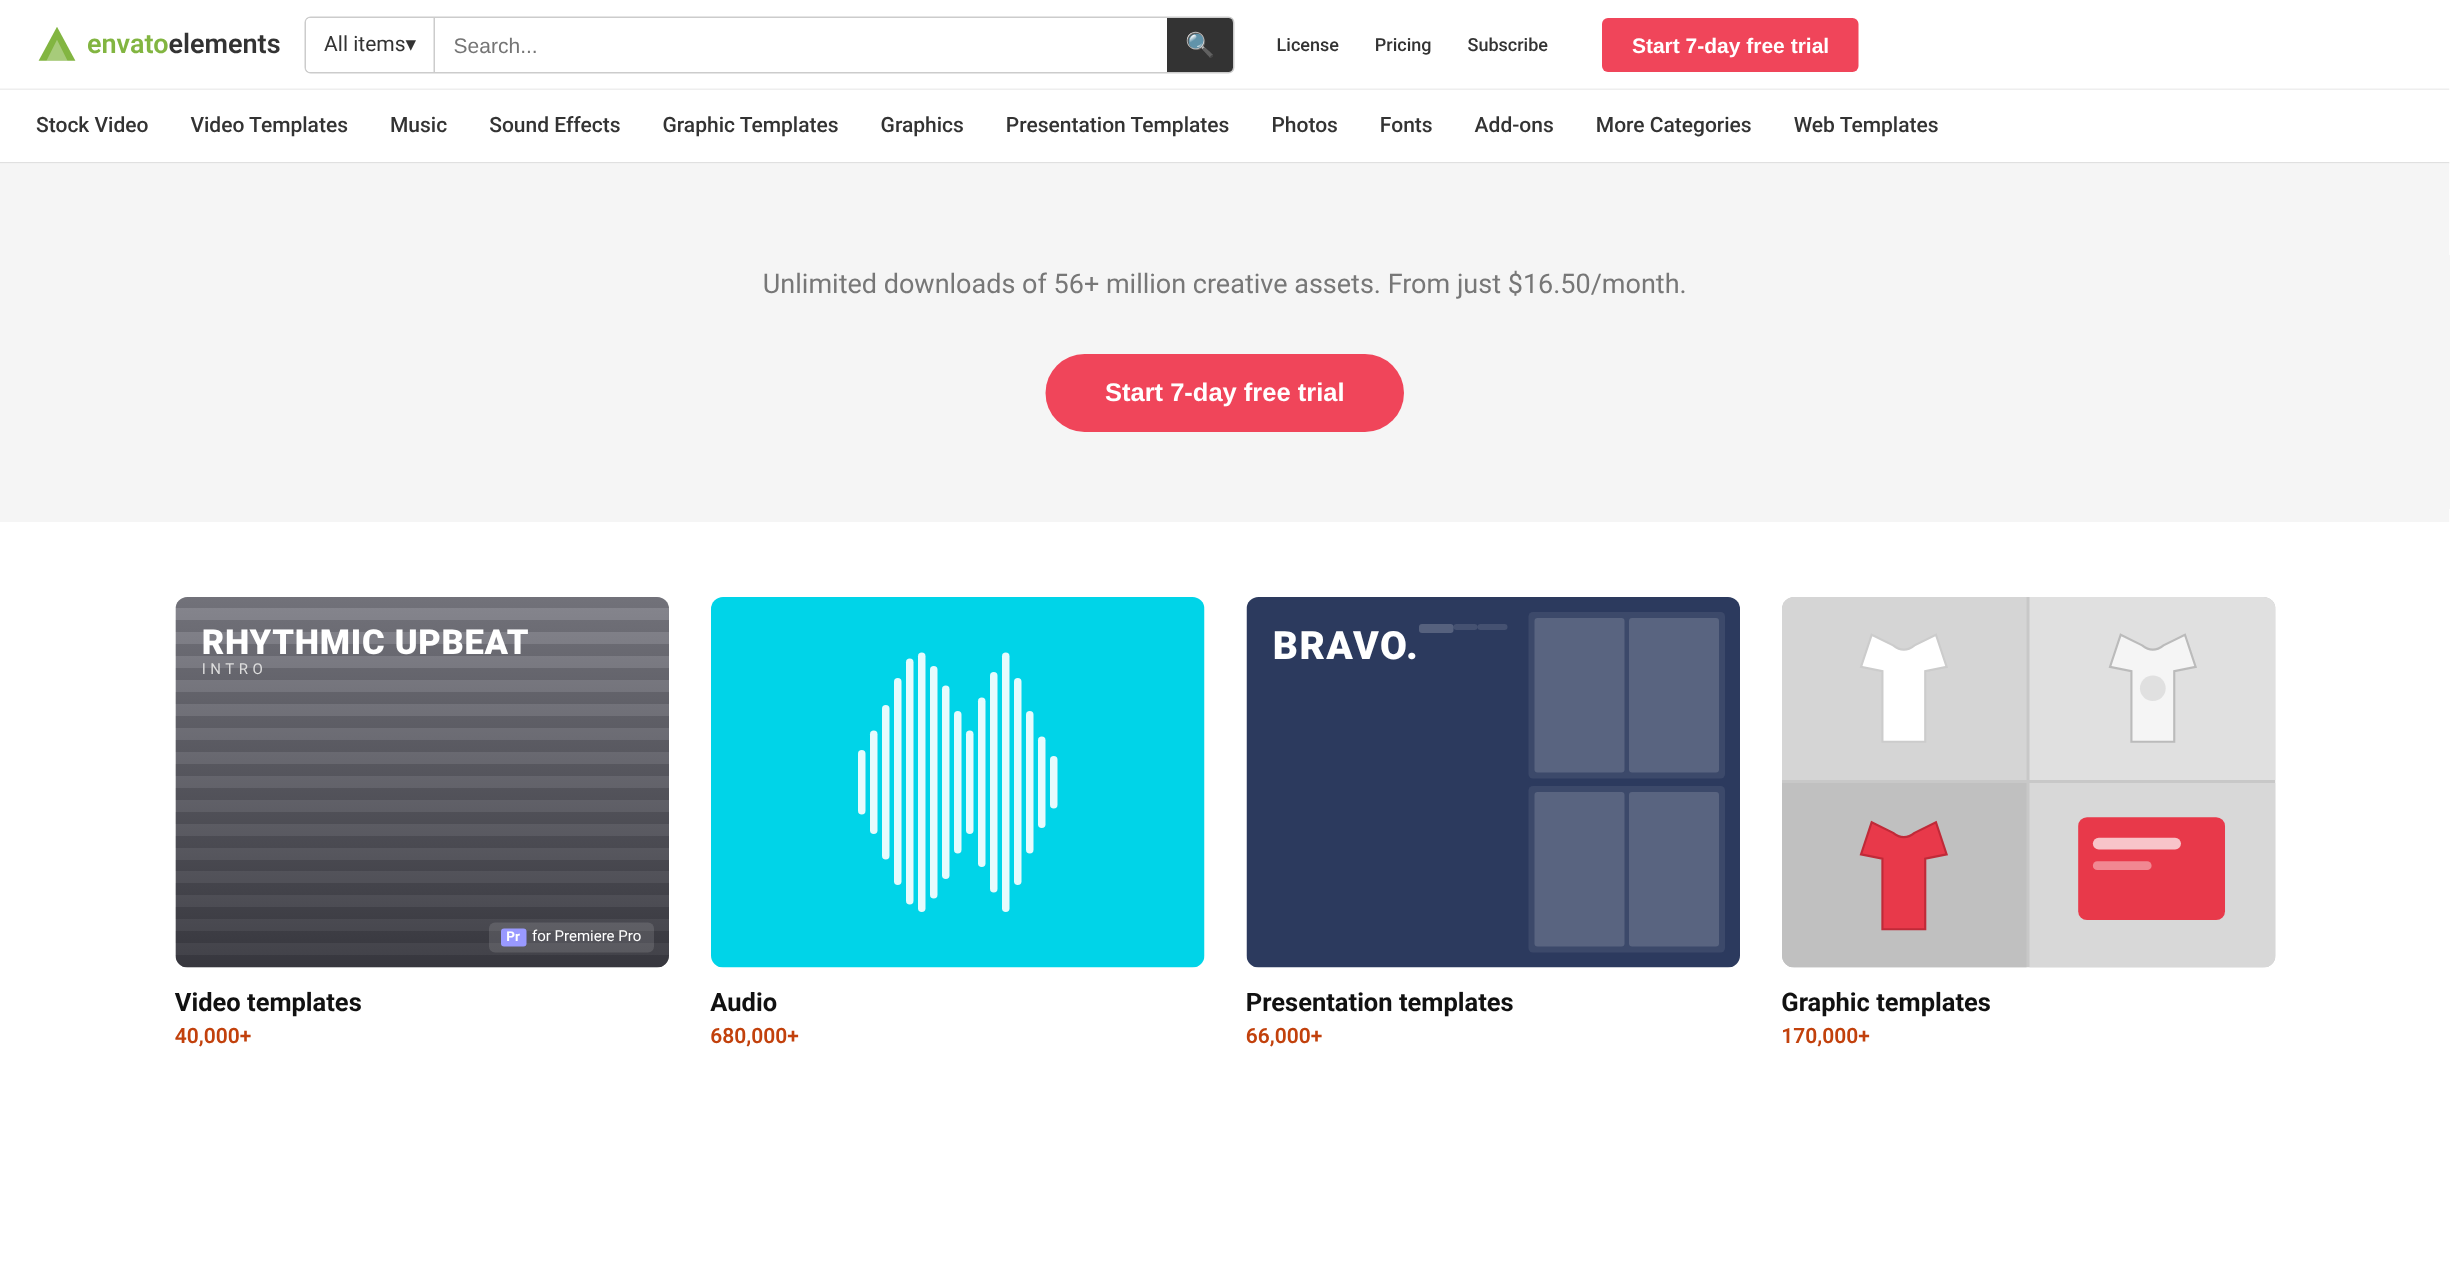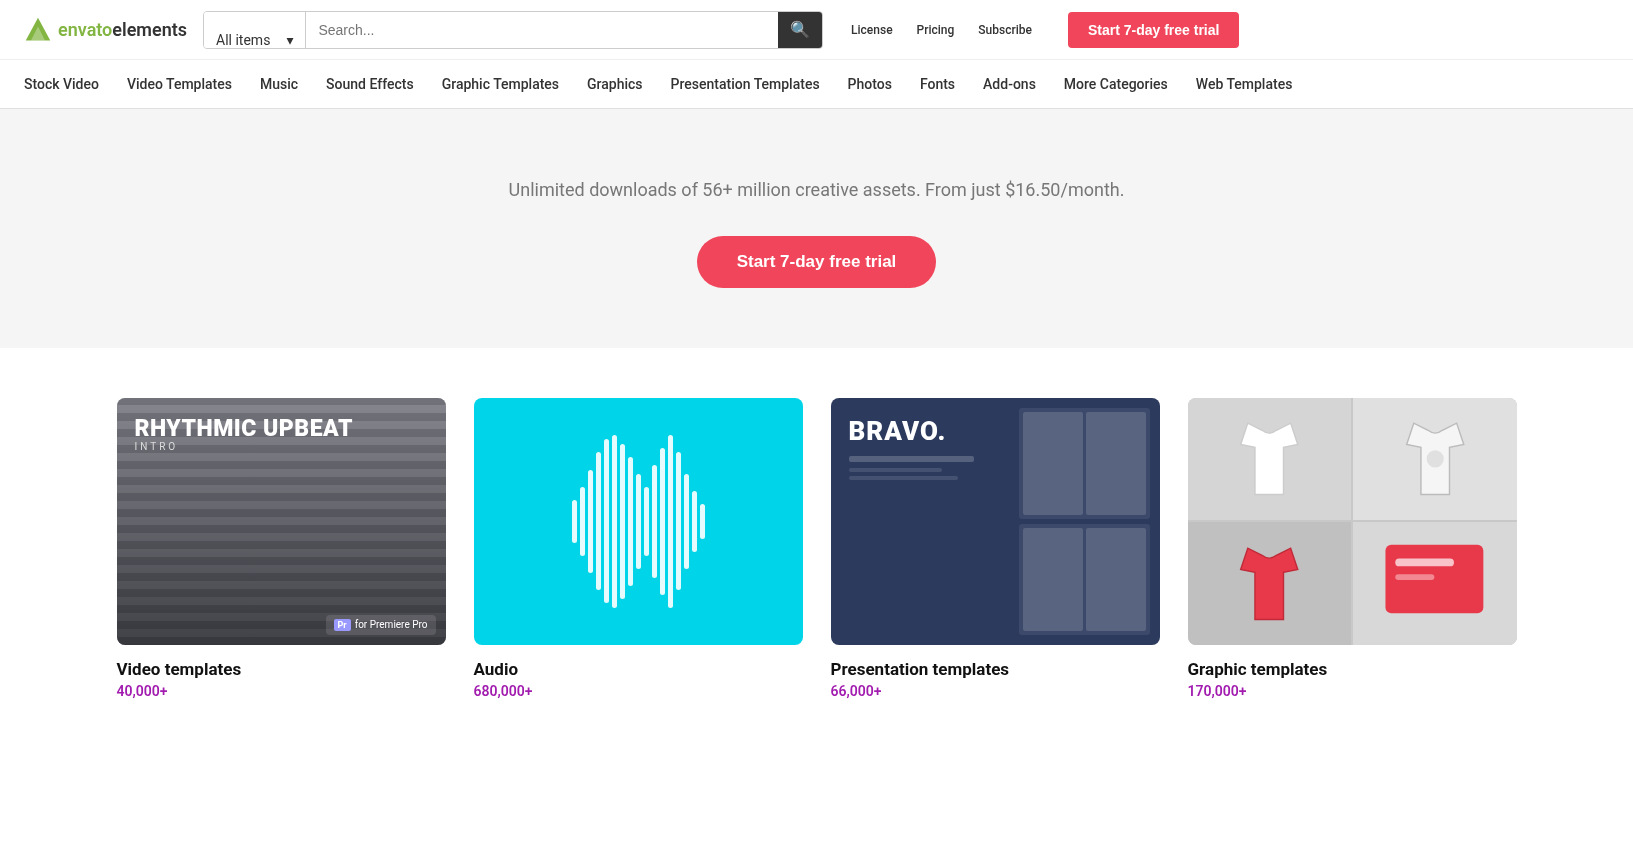--- a/index.html
+++ b/index.html
@@ -39,30 +39,30 @@
       align-items: center;
       border: 1.5px solid #ccc;
       border-radius: 4px;
       overflow: hidden;
       height: 38px;
       flex: 1;
       max-width: 620px;
     }
     .search-dropdown {
       display: flex;
-      align-items: flex-end;
+      align-items: center;
       padding: 0 12px;
       background: #fff;
       border-right: 1.5px solid #ccc;
       height: 100%;
       cursor: pointer;
       font-size: 14px;
       color: #333;
       white-space: nowrap;
-      gap: 16px;
+      gap: 0;
     }
     .search-input {
       border: none;
       outline: none;
       padding: 0 12px;
       font-size: 14px;
       flex: 1;
       height: 100%;
       color: #999;
     }
@@ -181,21 +181,21 @@
     }
     .card-title {
       font-size: 17px;
       font-weight: 700;
       color: #111;
       margin-bottom: 4px;
     }
     .card-count {
       font-size: 14px;
       font-weight: 600;
-      color: #a21caf;
+      color: #c2410c;
     }
 
     
     .thumb-audio {
       background: #00d4e8;
       display: flex;
       align-items: center;
       justify-content: center;
       height: 100%;
     }
@@ -236,21 +236,21 @@
       height: 100%;
       background: #2c3a5e;
       display: flex;
       align-items: stretch;
       padding: 10px;
       gap: 6px;
     }
     .pres-left {
       flex: 1.2;
       display: flex;
-      flex-direction: column;
+      flex-direction: row;
       justify-content: flex-start;
       padding: 8px;
     }
     .pres-right {
       flex: 1;
       display: flex;
       flex-direction: column;
       gap: 5px;
     }
     .pres-right-top, .pres-right-bottom {

